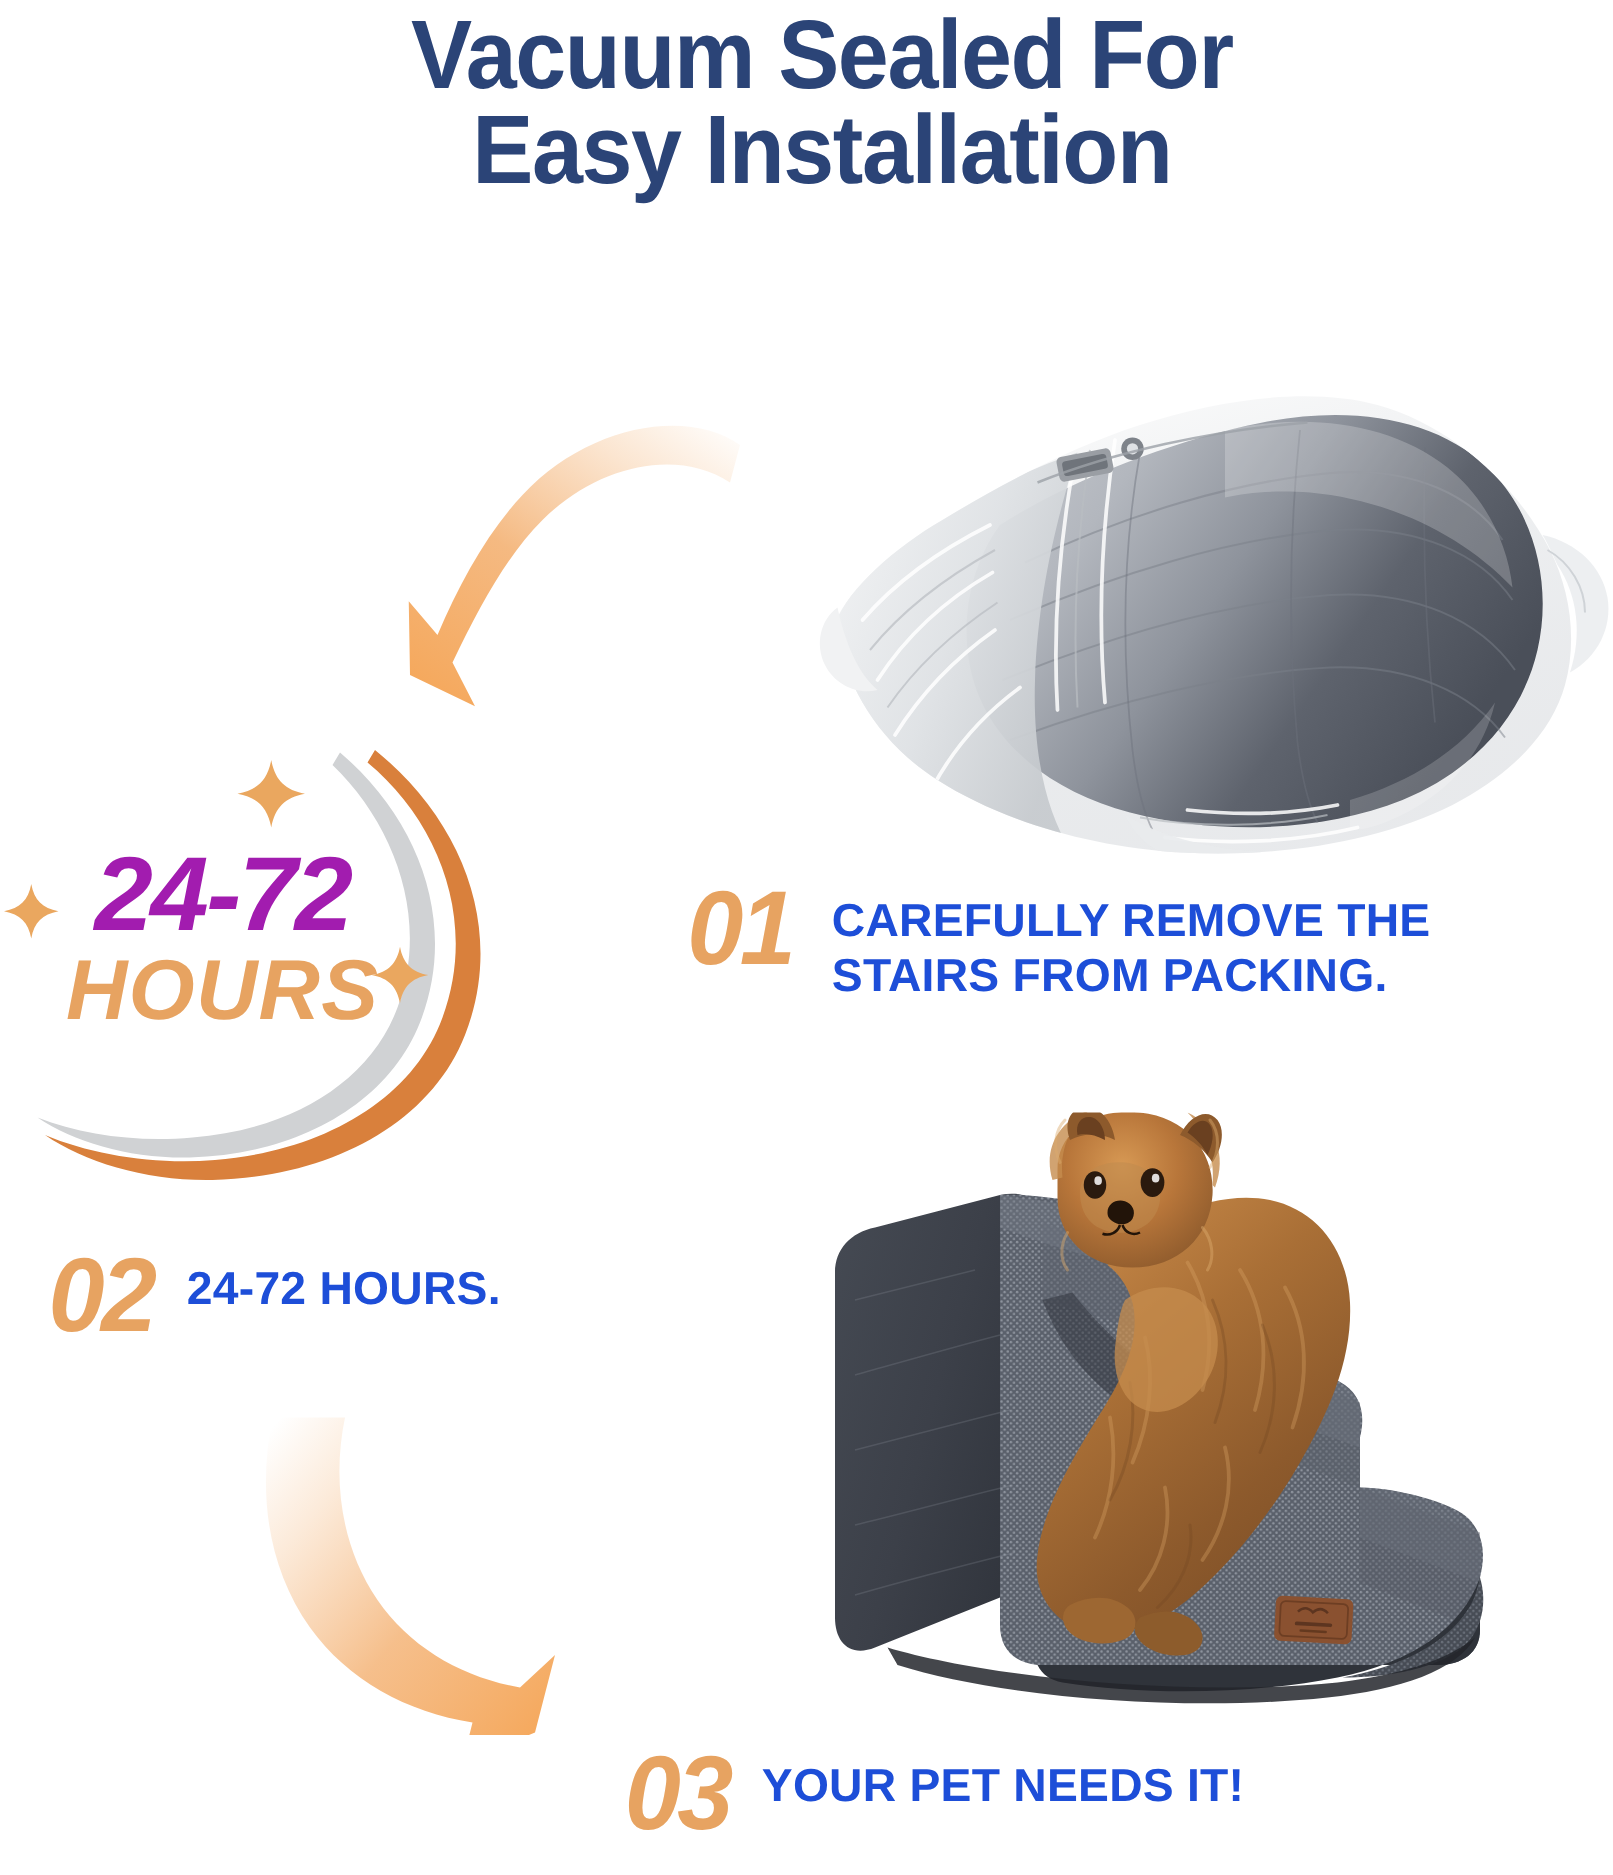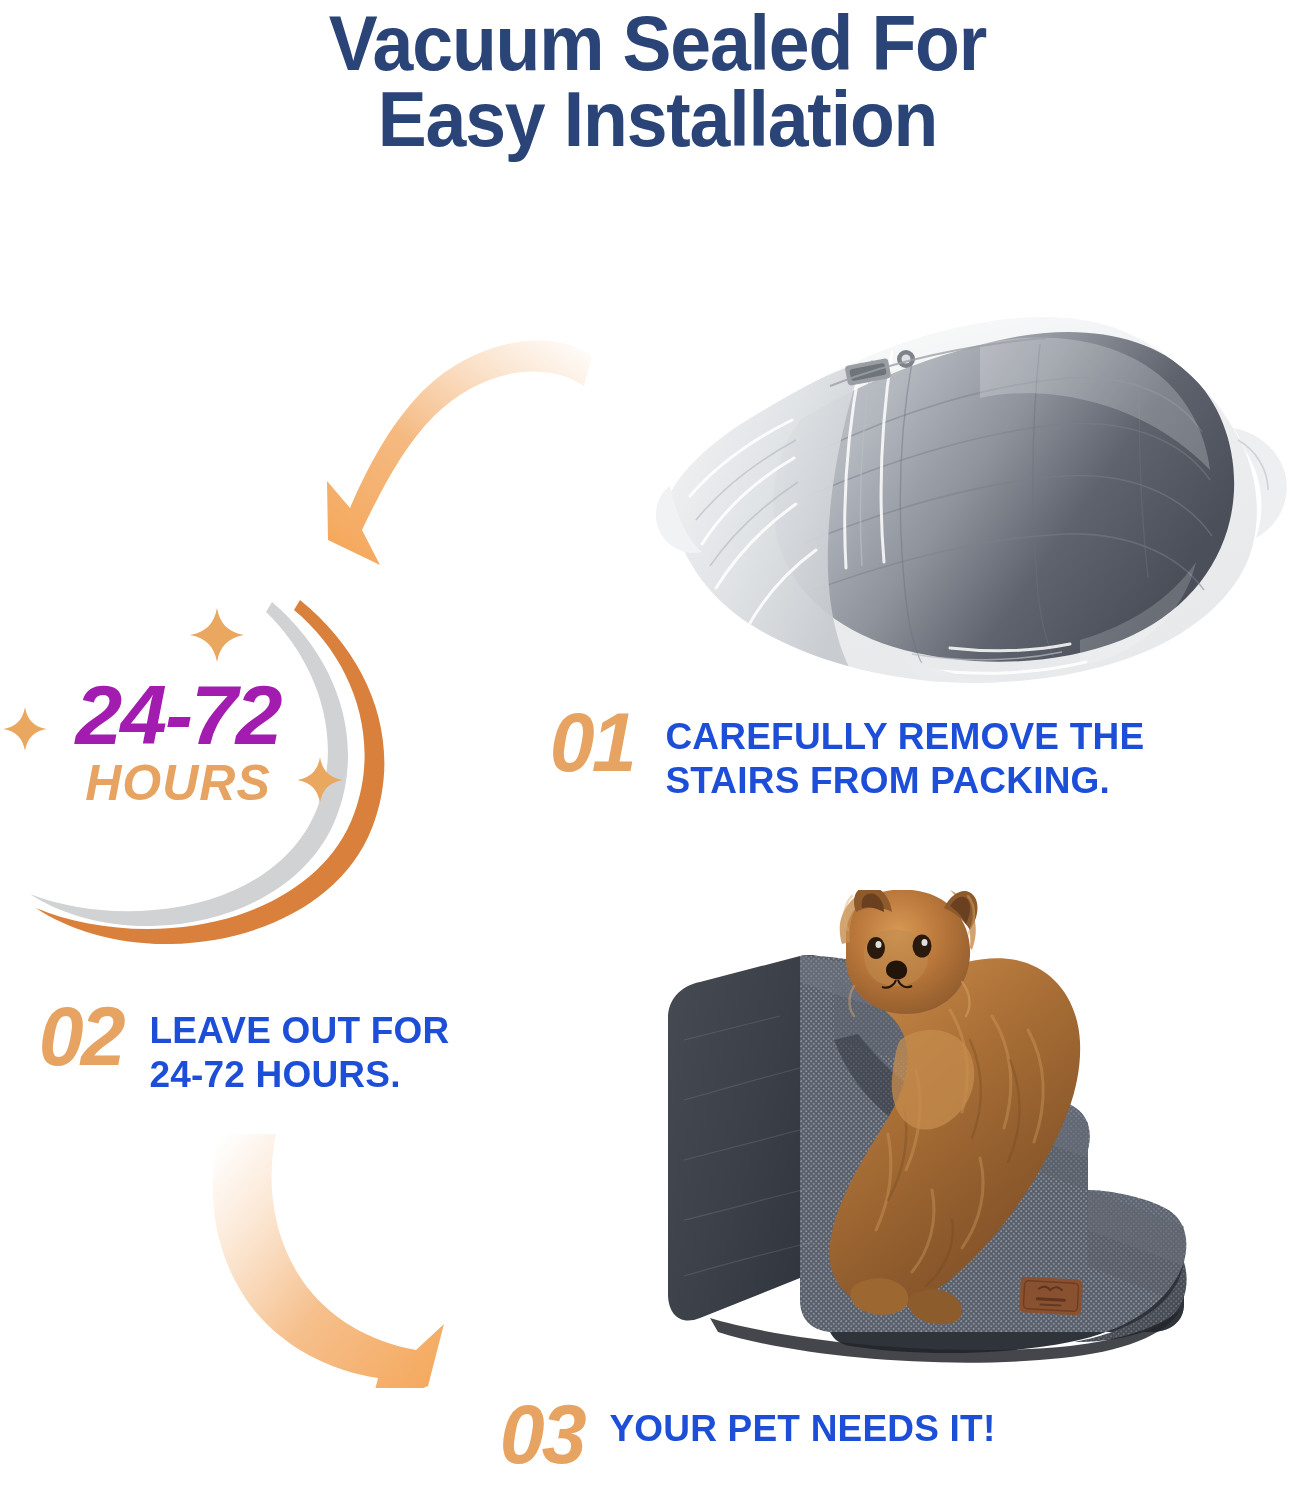--- a/index.html
+++ b/index.html
@@ -84,21 +84,21 @@
     font-style:italic;
     font-size:84px;
     line-height:0.98;
     letter-spacing:-2px;
   }
   .badge-sub{
     display:block;
     color:#e7a361;
     font-weight:bold;
     font-style:italic;
-    font-size:50px;
+    font-size:68px;
     line-height:1.0;
     letter-spacing:1px;
     margin-top:2px;
   }
   .spark{ position:absolute; }
 
   
   .arrow{ position:absolute; }
   #arrow1{ top:318px; left:300px; }
   #arrow2{ top:1128px; left:180px; }
@@ -299,21 +299,20 @@
     <div class="step-num">01</div>
     <div class="step-text">
       <span>CAREFULLY REMOVE THE</span>
       <span>STAIRS FROM PACKING.</span>
     </div>
   </div>
 
   <div class="step" id="step02">
     <div class="step-num">02</div>
     <div class="step-text">
-      <span>LEAVE OUT FOR</span>
       <span>24-72 HOURS.</span>
     </div>
   </div>
 
   <div class="arrow" id="arrow2">
     <svg width="340" height="260" viewBox="0 0 340 260">
       <defs>
         <linearGradient id="agrad2" x1="0.05" y1="0" x2="0.95" y2="0.9">
           <stop offset="0%" stop-color="#f4b579" stop-opacity="0"></stop>
           <stop offset="22%" stop-color="#f4b579" stop-opacity="0.28"></stop>

